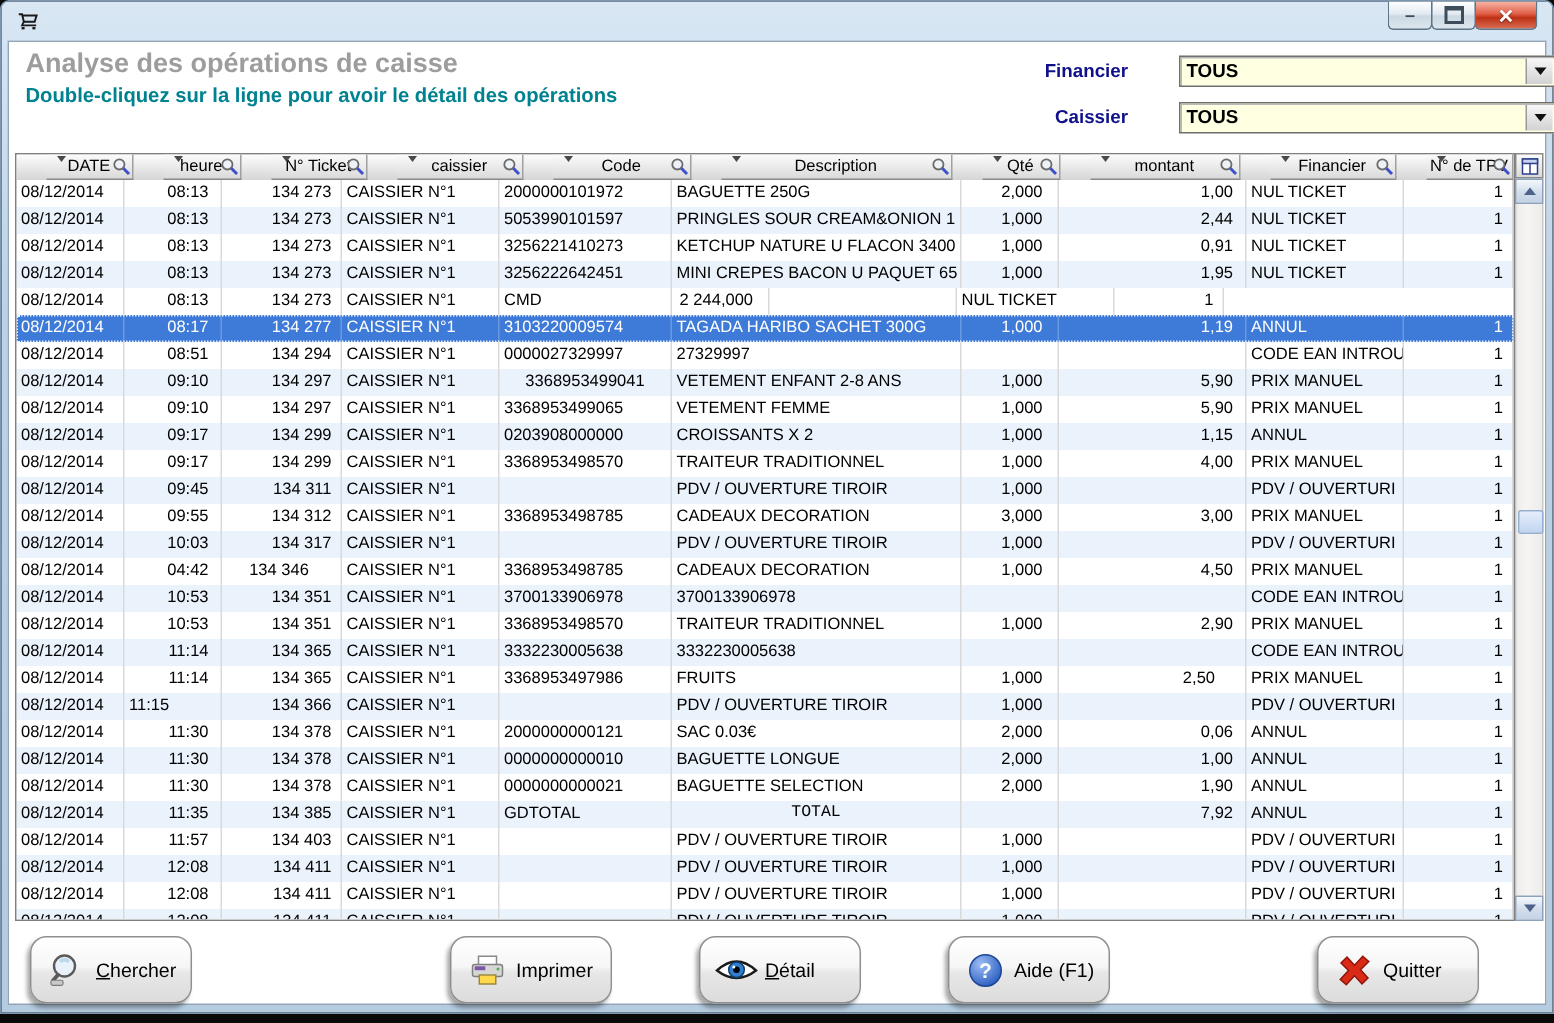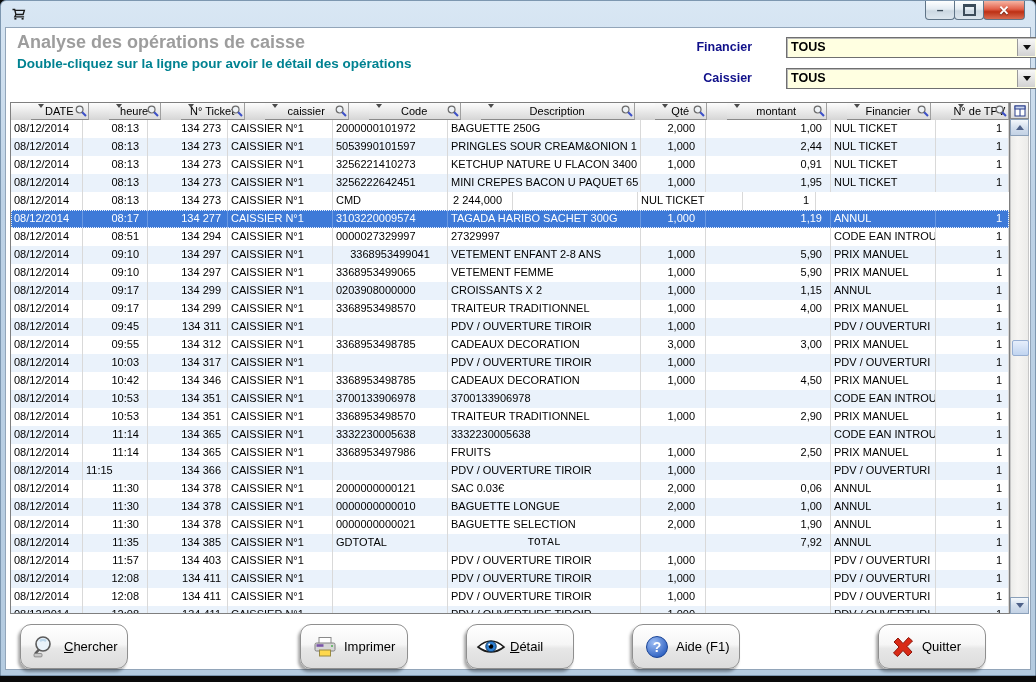--- a/index.html
+++ b/index.html
@@ -335,22 +335,22 @@
                 <div class="tcell" style="width: 105px; text-align: left;">CAISSIER N°1</div>
                 <div class="tcell" style="width: 115px; text-align: left;"></div>
                 <div class="tcell" style="width: 193px; text-align: left;">PDV / OUVERTURE TIROIR</div>
                 <div class="tcell" style="width: 65px; text-align: right; padding-right: 10px;">1,000</div>
                 <div class="tcell" style="width: 125px; text-align: right; padding-right: 8px;"></div>
                 <div class="tcell" style="width: 105px; text-align: left;">PDV / OUVERTURI</div>
                 <div class="tcell" style="width: 73px; text-align: right; padding-right: 6px;">1</div>
               </div>
               <div class="trow">
                 <div class="tcell" style="width: 72px; text-align: left;">08/12/2014</div>
-                <div class="tcell" style="width: 65px; text-align: right; padding-right: 8px;">10:42</div>
-                <div class="tcell" style="width: 80px; text-align: right; padding-right: 6px;">134 346</div>
+                <div class="tcell" style="width: 65px; text-align: right; padding-right: 8px;">04:42</div>
+                <div class="tcell" style="width: 80px; text-align: center; padding-right: 6px;">134 346</div>
                 <div class="tcell" style="width: 105px; text-align: left;">CAISSIER N°1</div>
                 <div class="tcell" style="width: 115px; text-align: left;">3368953498785</div>
                 <div class="tcell" style="width: 193px; text-align: left;">CADEAUX DECORATION</div>
                 <div class="tcell" style="width: 65px; text-align: right; padding-right: 10px;">1,000</div>
                 <div class="tcell" style="width: 125px; text-align: right; padding-right: 8px;">4,50</div>
                 <div class="tcell" style="width: 105px; text-align: left;">PRIX MANUEL</div>
                 <div class="tcell" style="width: 73px; text-align: right; padding-right: 6px;">1</div>
               </div>
               <div class="trow alt">
                 <div class="tcell" style="width: 72px; text-align: left;">08/12/2014</div>
@@ -389,21 +389,21 @@
                 <div class="tcell" style="width: 73px; text-align: right; padding-right: 6px;">1</div>
               </div>
               <div class="trow">
                 <div class="tcell" style="width: 72px; text-align: left;">08/12/2014</div>
                 <div class="tcell" style="width: 65px; text-align: right; padding-right: 8px;">11:14</div>
                 <div class="tcell" style="width: 80px; text-align: right; padding-right: 6px;">134 365</div>
                 <div class="tcell" style="width: 105px; text-align: left;">CAISSIER N°1</div>
                 <div class="tcell" style="width: 115px; text-align: left;">3368953497986</div>
                 <div class="tcell" style="width: 193px; text-align: left;">FRUITS</div>
                 <div class="tcell" style="width: 65px; text-align: right; padding-right: 10px;">1,000</div>
-                <div class="tcell" style="width: 125px; text-align: right; padding-right: 8px;">2,50</div>
+                <div class="tcell" style="width: 125px; text-align: right; padding-right: 20px;">2,50</div>
                 <div class="tcell" style="width: 105px; text-align: left;">PRIX MANUEL</div>
                 <div class="tcell" style="width: 73px; text-align: right; padding-right: 6px;">1</div>
               </div>
               <div class="trow alt">
                 <div class="tcell" style="width: 72px; text-align: left;">08/12/2014</div>
                 <div class="tcell" style="width: 65px; padding-right: 8px;">11:15</div>
                 <div class="tcell" style="width: 80px; text-align: right; padding-right: 6px;">134 366</div>
                 <div class="tcell" style="width: 105px; text-align: left;">CAISSIER N°1</div>
                 <div class="tcell" style="width: 115px; text-align: left;"></div>
                 <div class="tcell" style="width: 193px; text-align: left;">PDV / OUVERTURE TIROIR</div>

